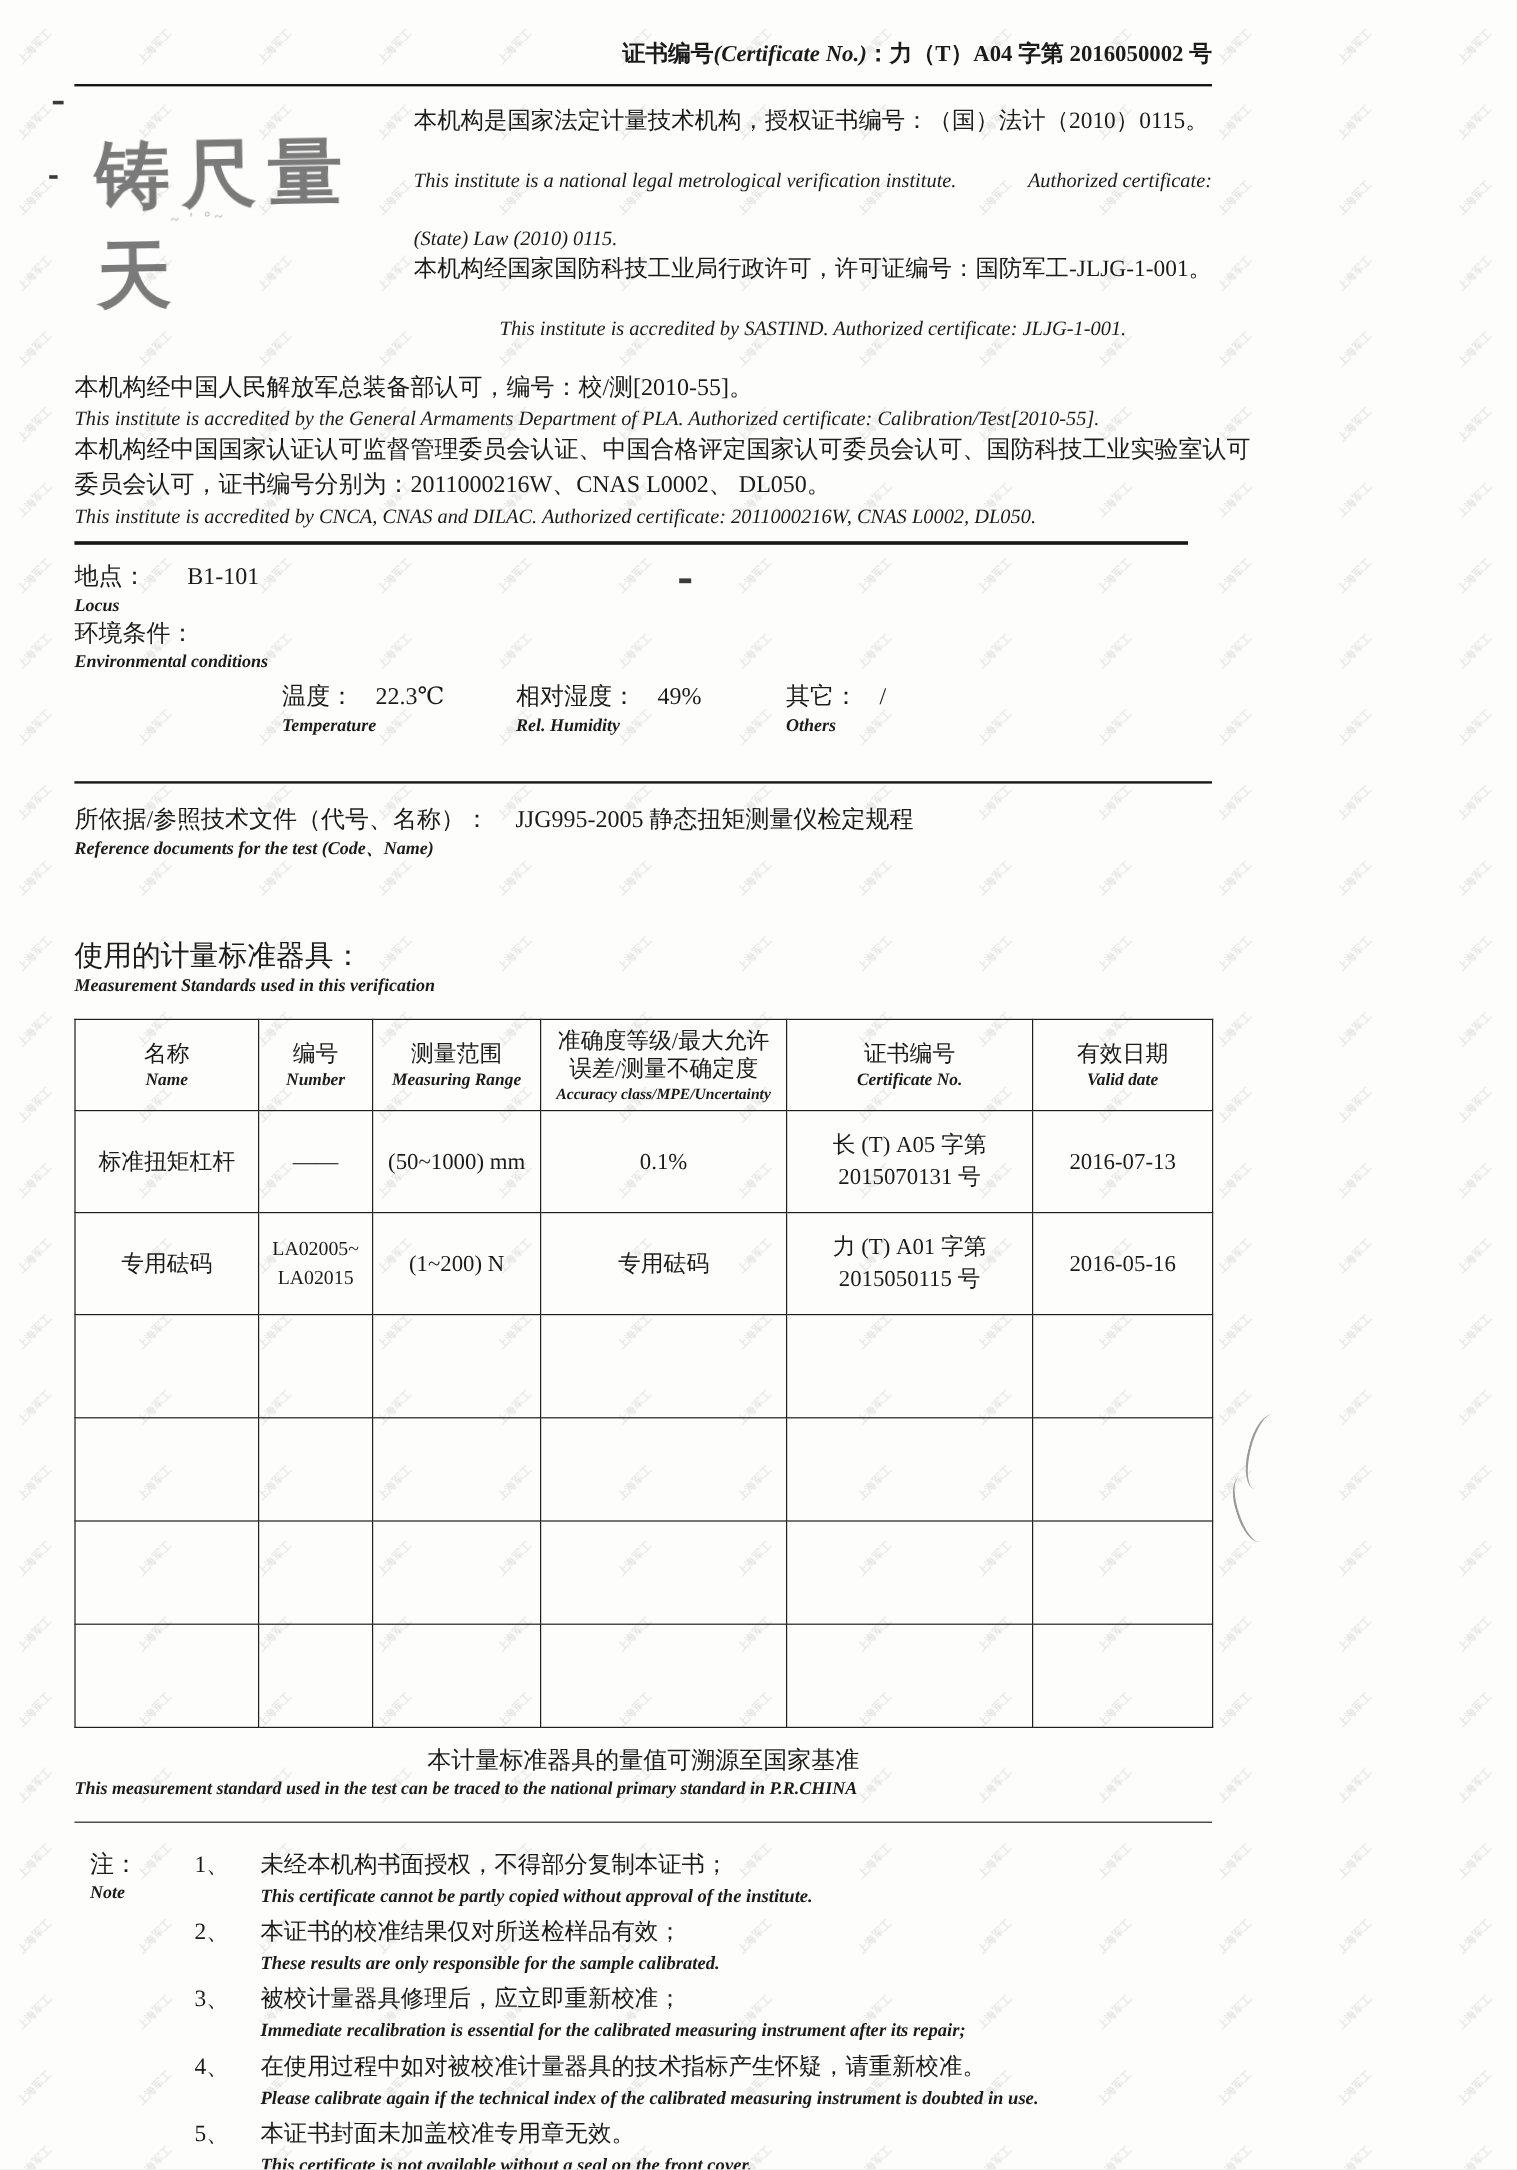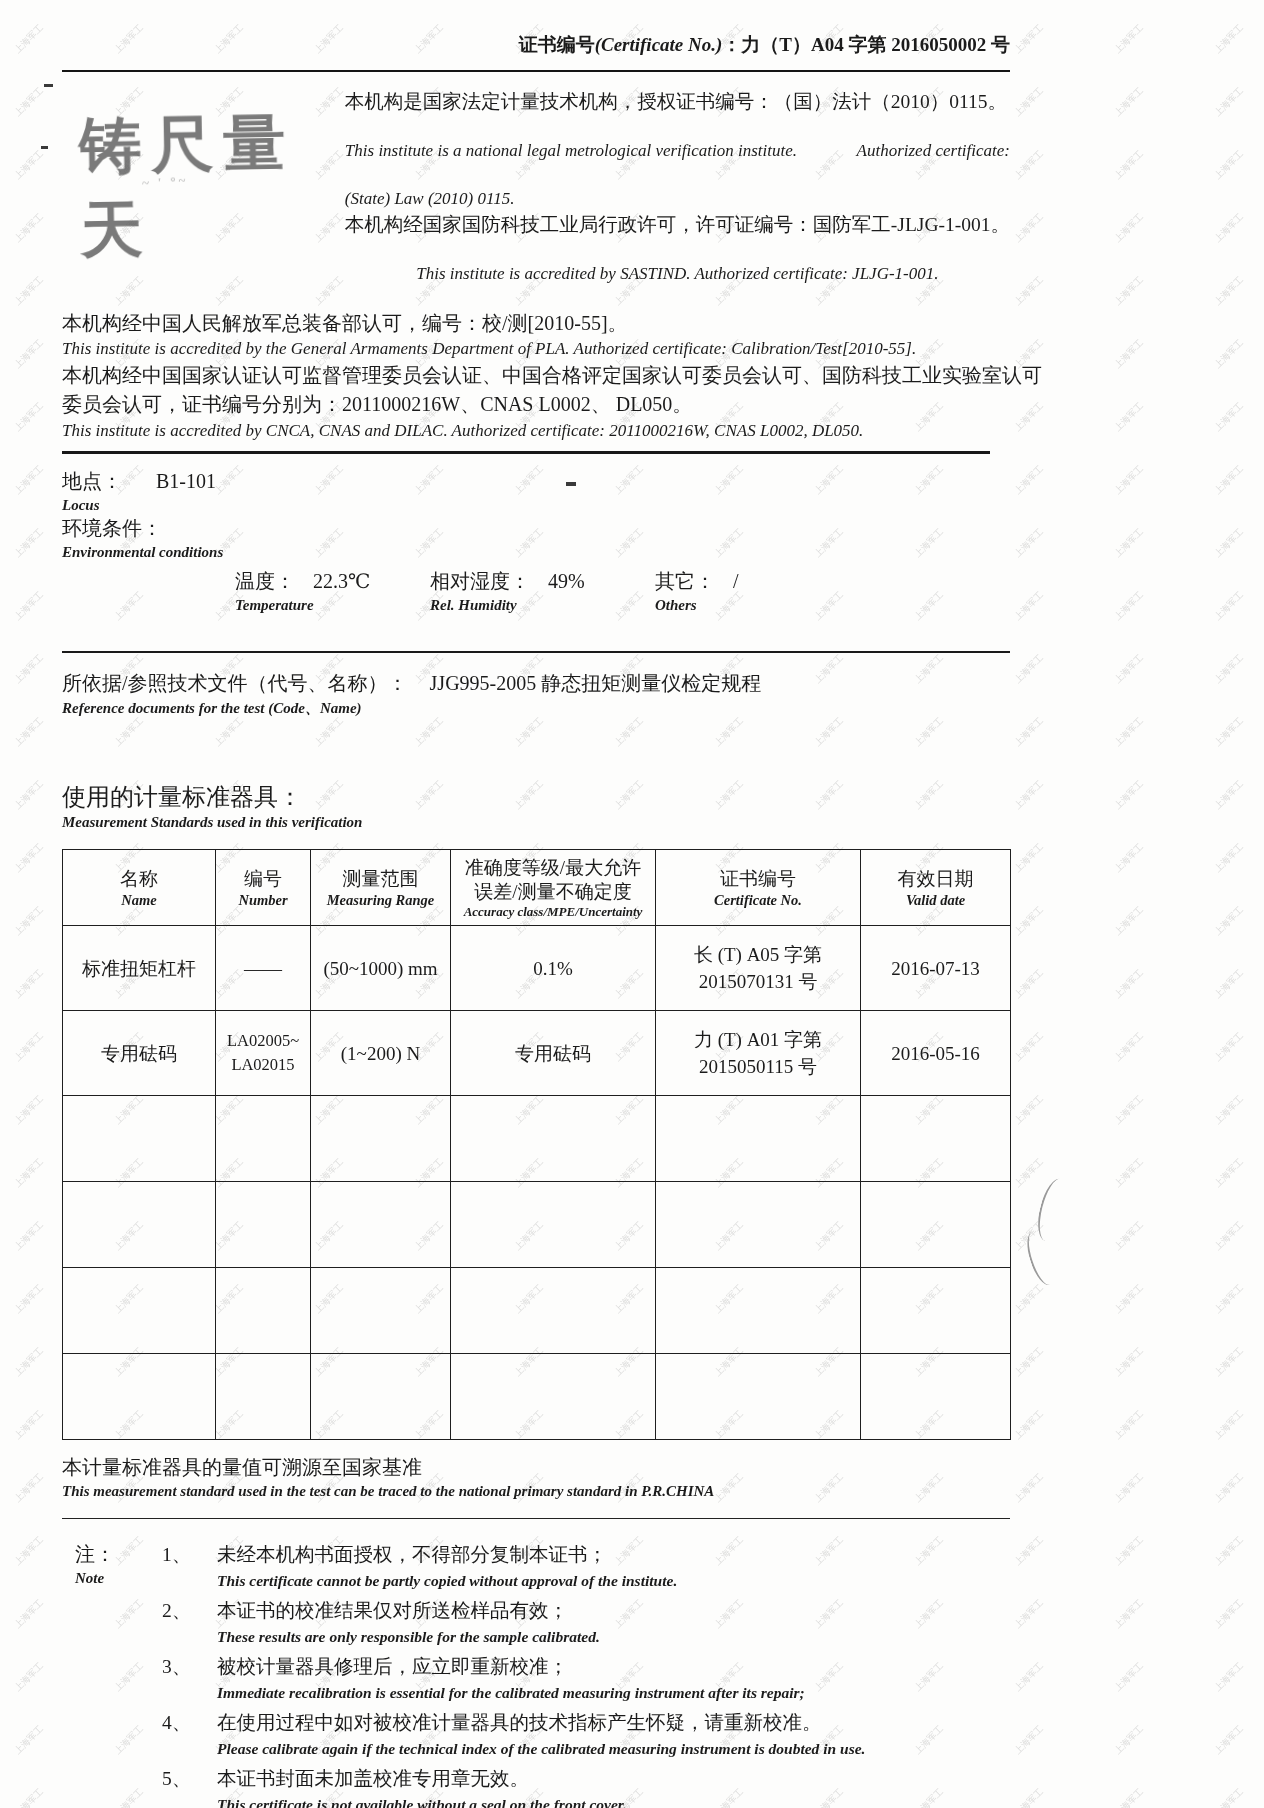--- a/index.html
+++ b/index.html
@@ -66,21 +66,21 @@
   table.std tr.hdr{height:76px;}
   table.std tr.r-data{height:85px;padding-left:38px;}
   table.std tr.r-empty{height:86px;}
   .h-cn{font-size:19px;line-height:24px;}
   .h-en{font-size:14.5px;font-weight:bold;font-style:italic;line-height:18px;text-align:center;}
   .h-en-sm{font-size:13px;font-weight:bold;font-style:italic;line-height:16px;}
   .c-cn{font-size:19px;line-height:27px;}
   .c-num{font-size:16.5px;line-height:24px;}
 
   .trace{margin-top:14px;}
-  .trace-cn{font-size:20px;line-height:27px;}
+  .trace-cn{font-size:20px;line-height:27px;text-align:center;}
   .trace-en{font-size:15px;line-height:21px;font-weight:bold;font-style:italic;}
   .rule-notes{border:none;border-top:1.8px solid #222;margin:16px 0 0 0;width:948px;}
 
   .notes{display:flex;margin-top:22px;}
   .notes-label{width:100px;padding-left:13px;box-sizing:border-box;}
   .notes-label .cnl{font-size:20px;line-height:27px;}
   .notes-label .enl{font-size:15px;font-weight:bold;font-style:italic;line-height:20px;}
   .notes-items{flex:1;}
   .note-item{margin-bottom:4px;}
   .note-line{display:flex;font-size:19.5px;line-height:27px;}

